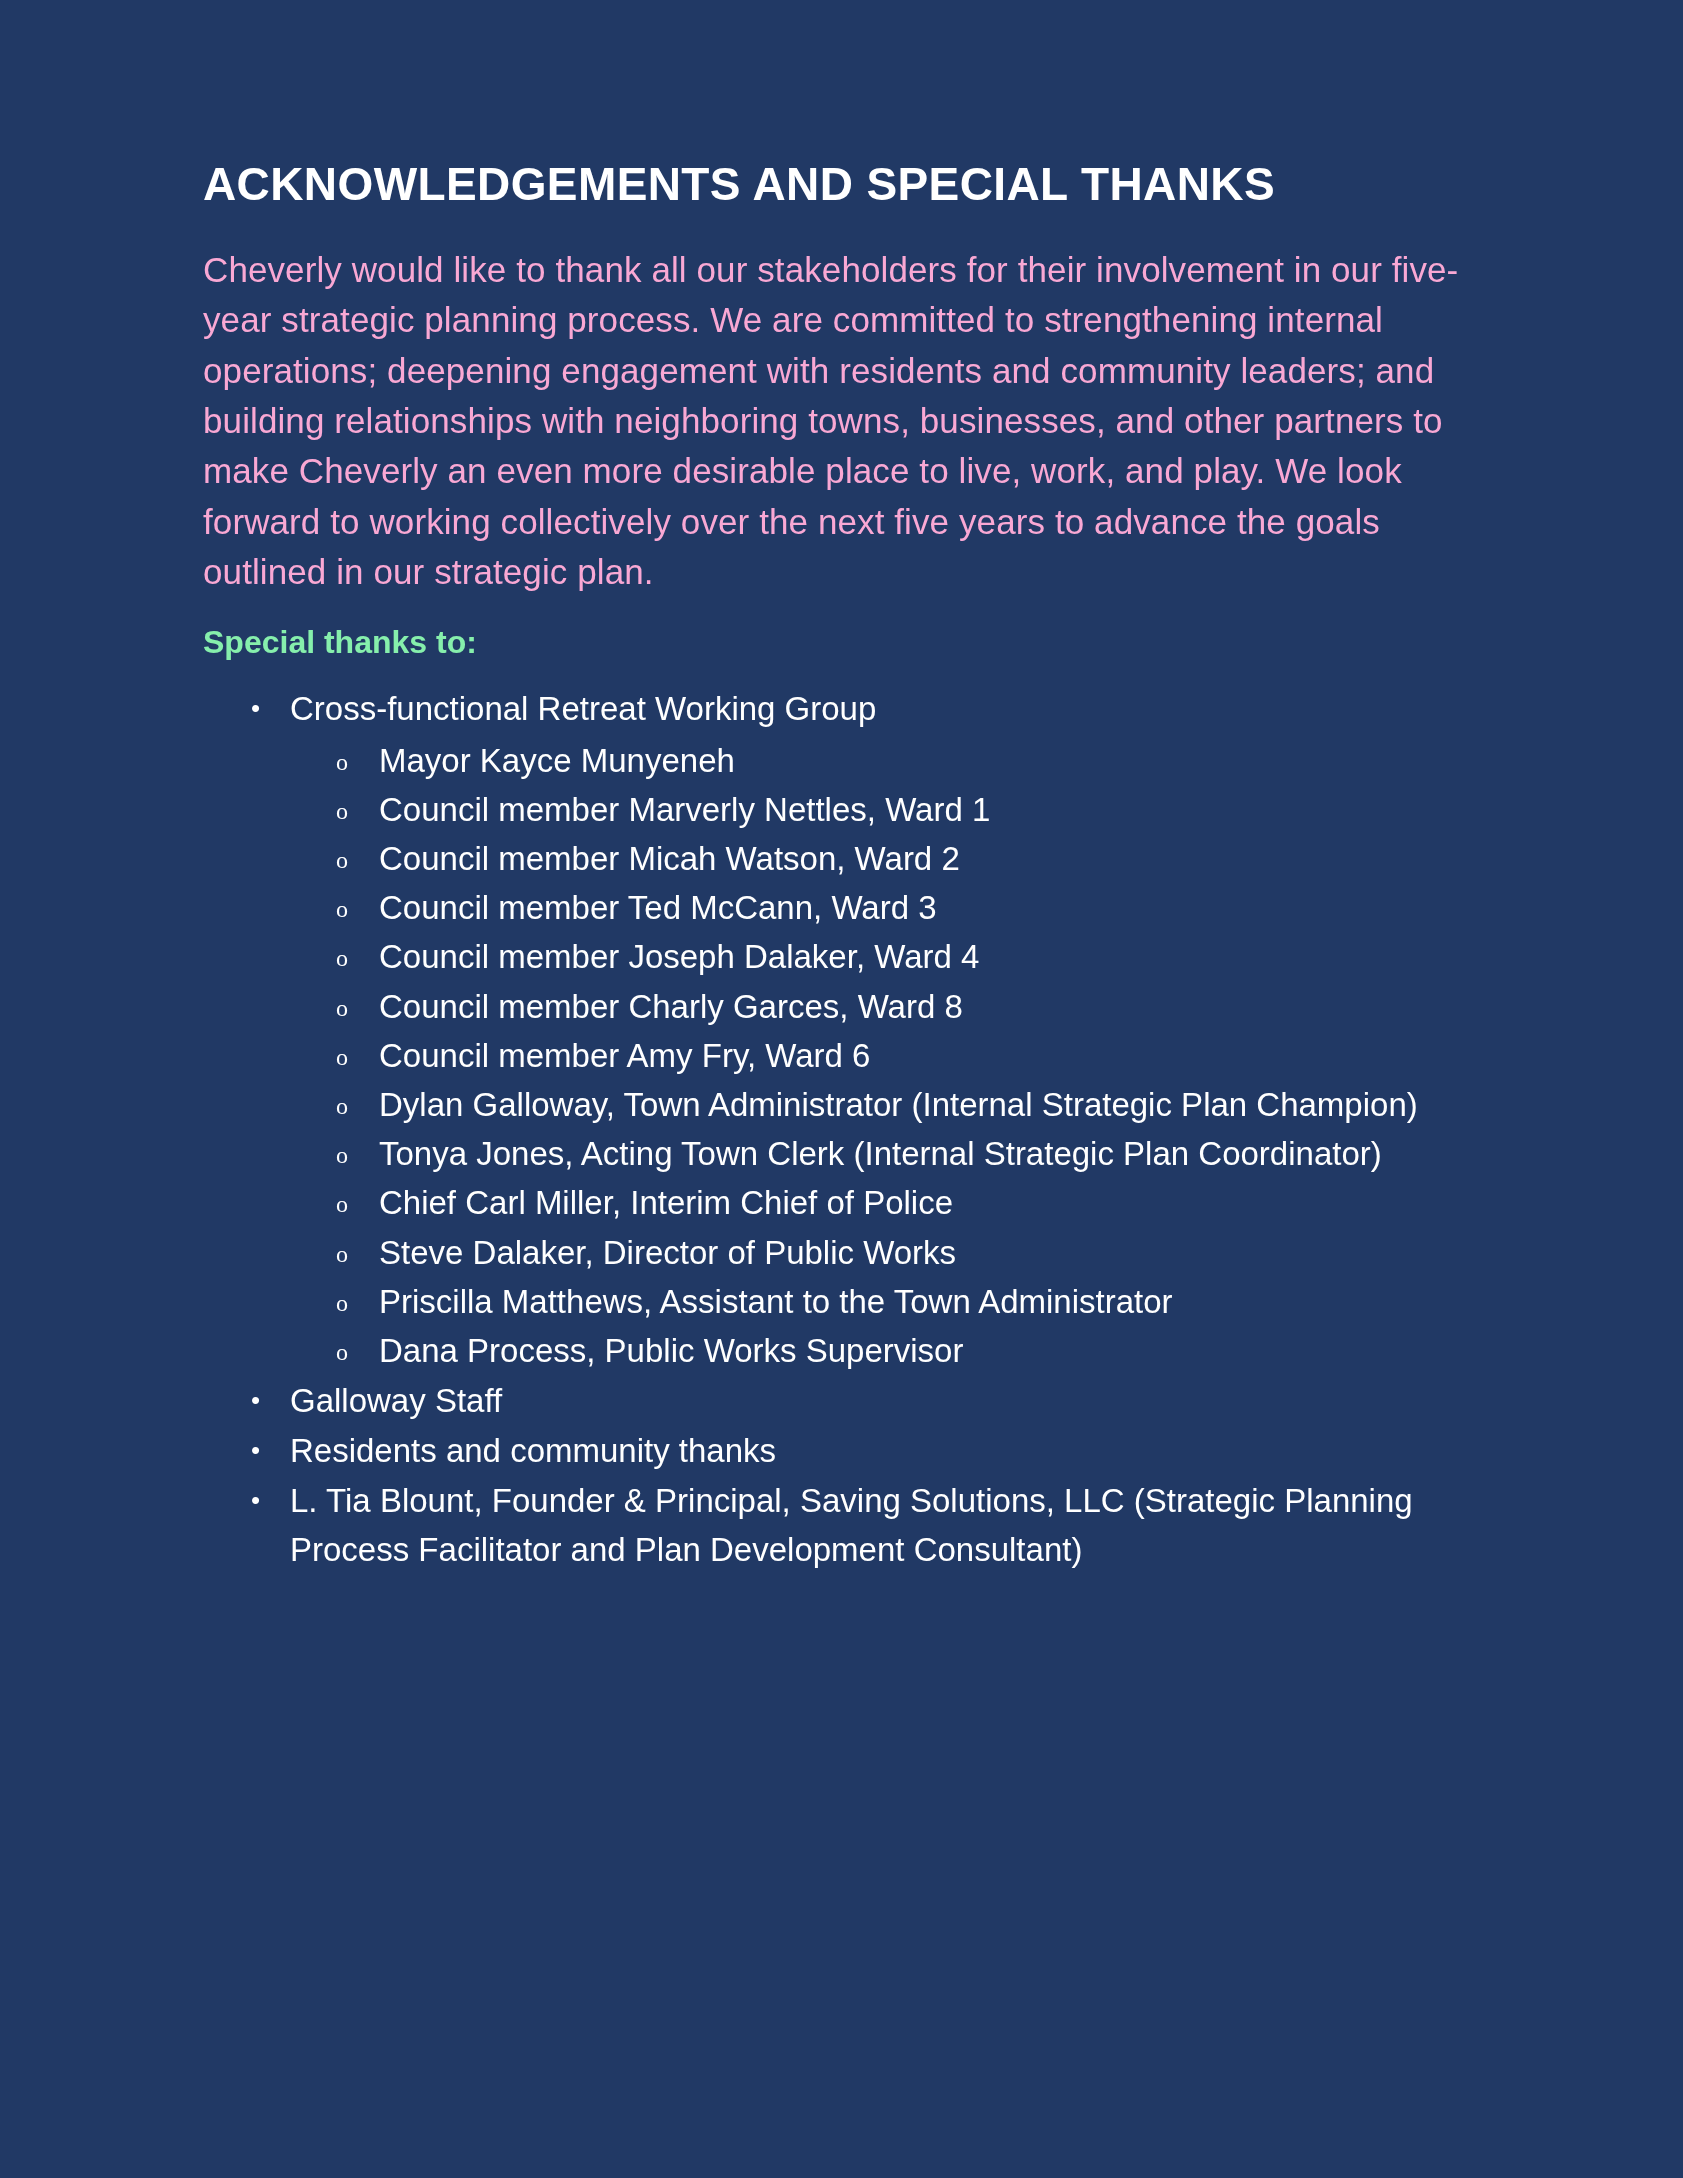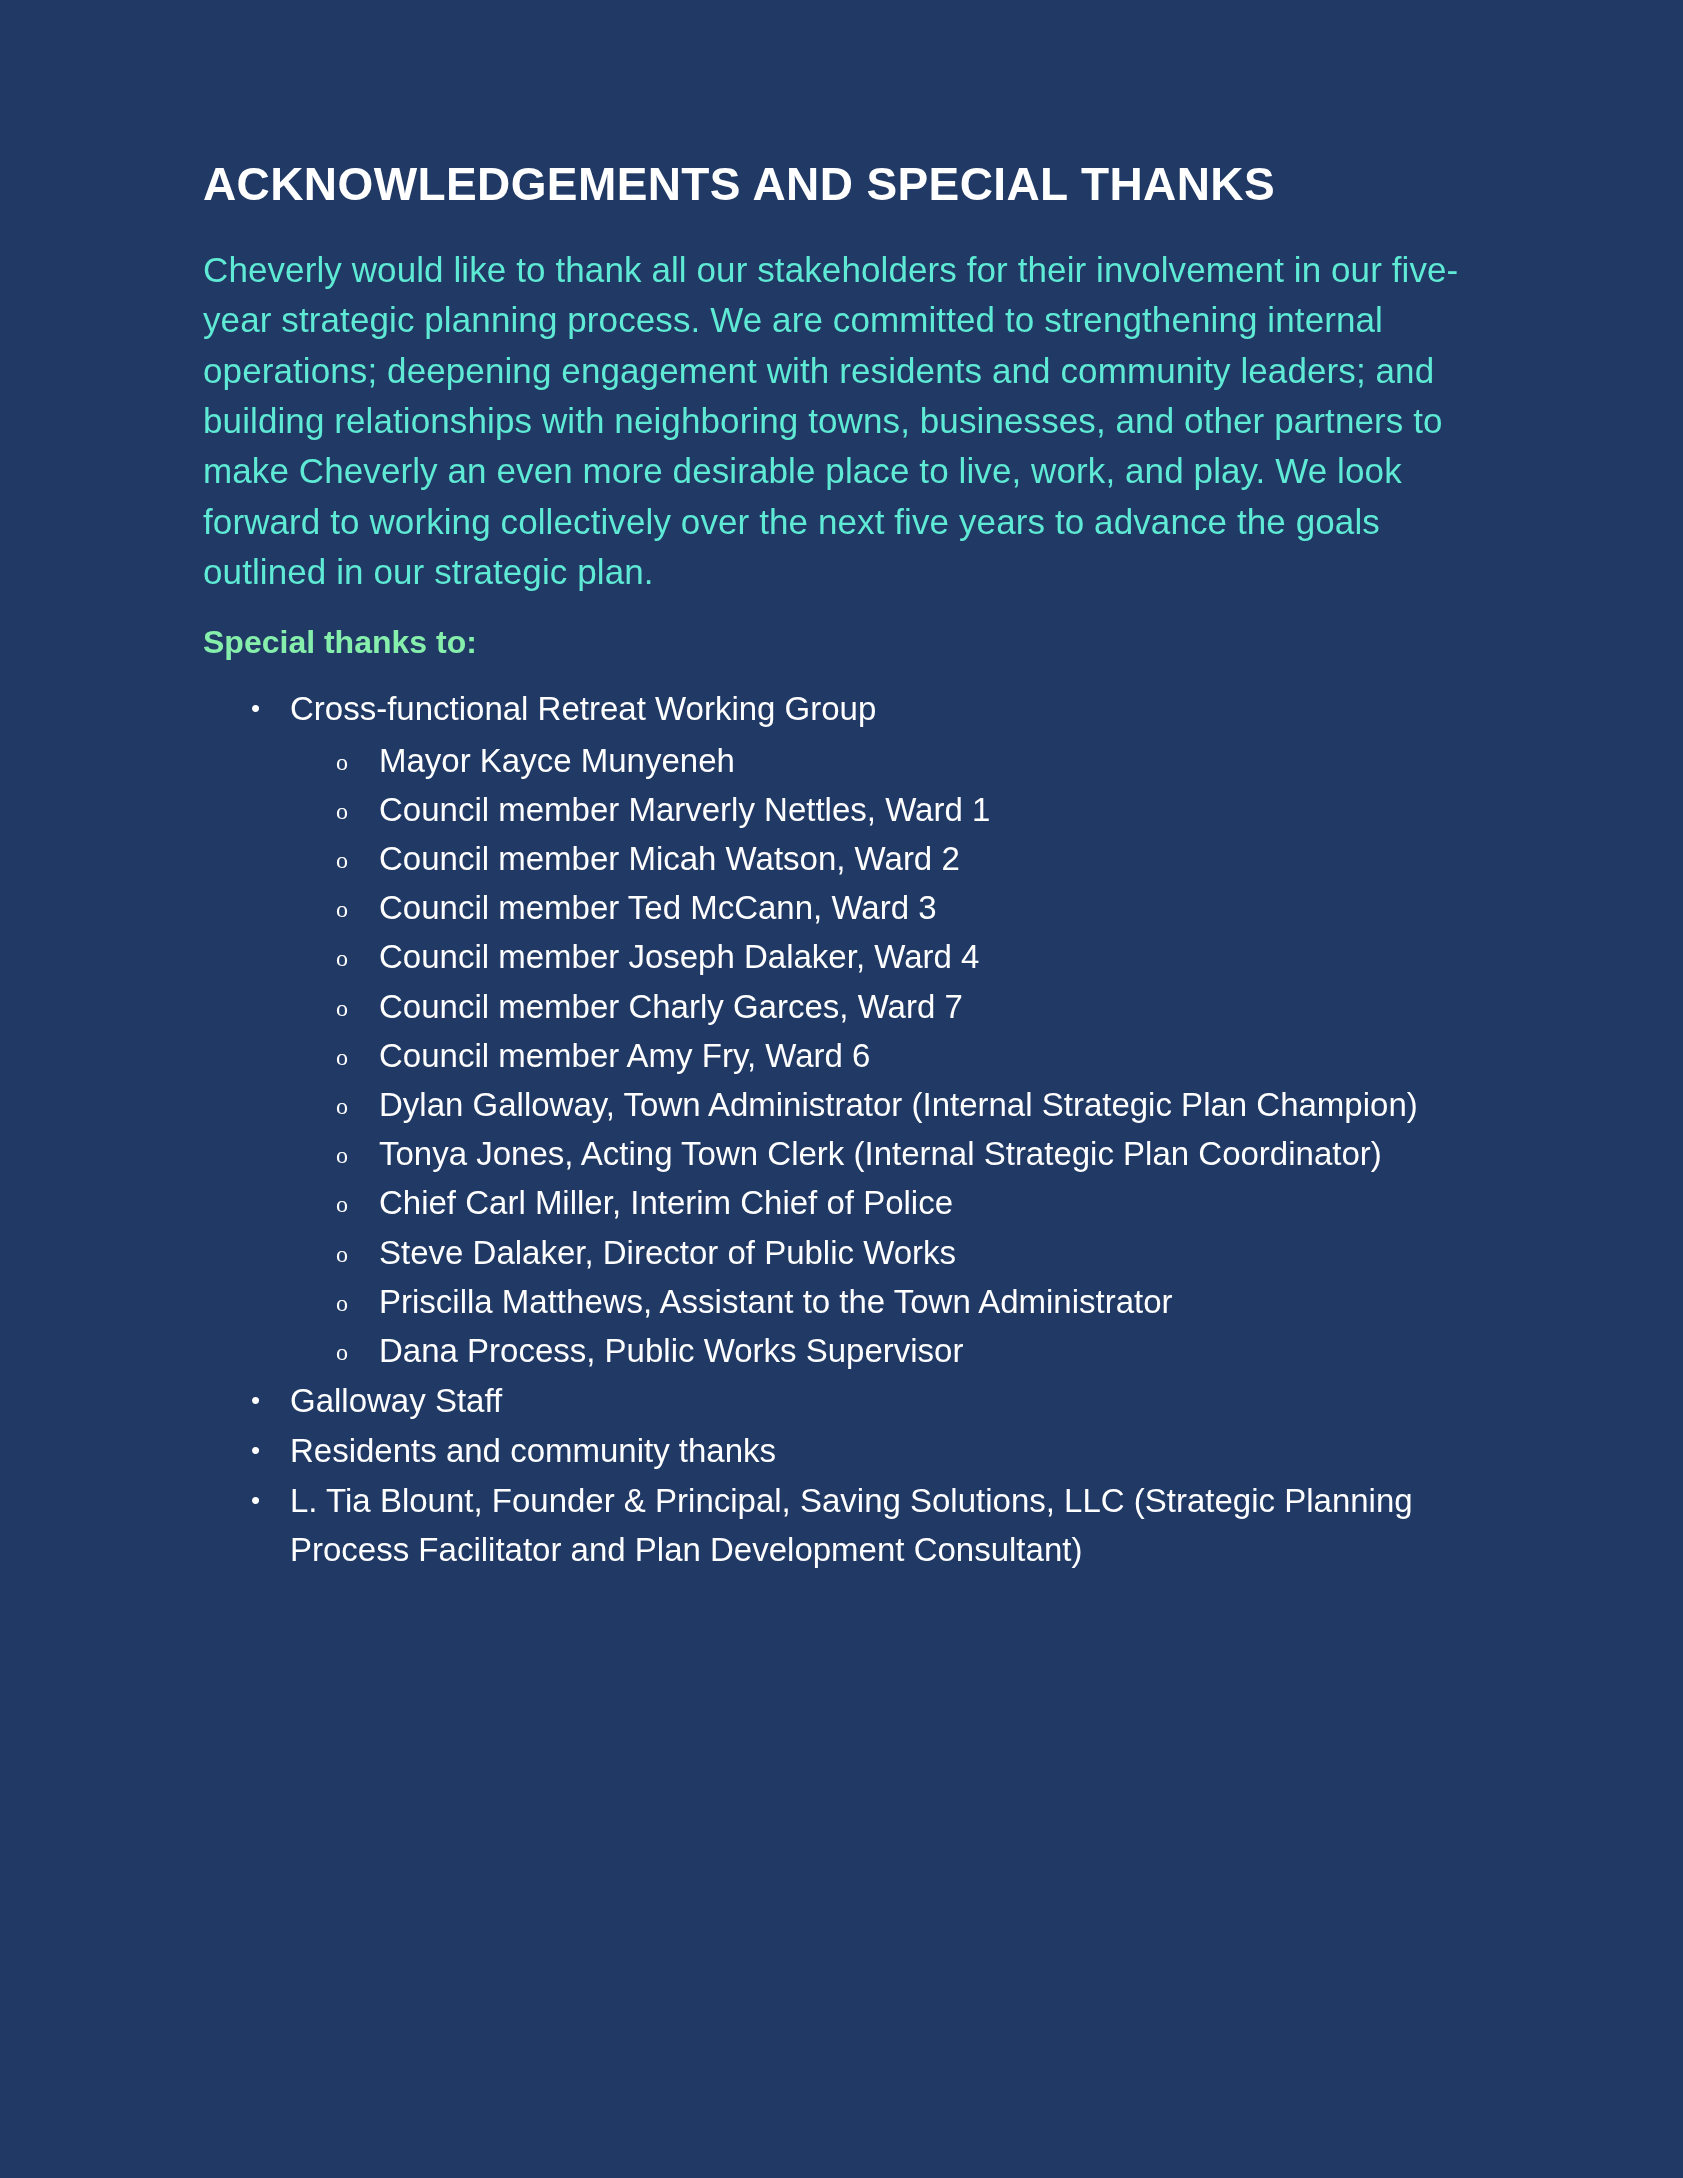--- a/index.html
+++ b/index.html
@@ -32,21 +32,21 @@
     margin: 0 0 34px 0;
     color: #ffffff;
     font-stretch: condensed;
   }
 
   .intro {
     font-size: 35px;
     line-height: 1.44;
     margin: 0 0 26px 0;
     max-width: 1292px;
-    color: #5eead4;
+    color: #f9a8d4;
     letter-spacing: 0.1px;
   }
 
   .special-thanks {
     font-size: 32px;
     font-weight: bold;
     margin: 0 0 24px 0;
     color: #86efac;
   }
 
@@ -106,21 +106,21 @@
 
   <p class="special-thanks">Special thanks to:</p>
 
   <ul class="level1" id="thanks-list">
       <li class="l1"><span class="marker">•</span><span>Cross-functional Retreat Working Group</span><ul class="level2">
           <li class="l2"><span class="marker">o</span><span>Mayor Kayce Munyeneh</span></li>
           <li class="l2"><span class="marker">o</span><span>Council member Marverly Nettles, Ward 1</span></li>
           <li class="l2"><span class="marker">o</span><span>Council member Micah Watson, Ward 2</span></li>
           <li class="l2"><span class="marker">o</span><span>Council member Ted McCann, Ward 3</span></li>
           <li class="l2"><span class="marker">o</span><span>Council member Joseph Dalaker, Ward 4</span></li>
-          <li class="l2"><span class="marker">o</span><span>Council member Charly Garces, Ward 7</span></li>
+          <li class="l2"><span class="marker">o</span><span>Council member Charly Garces, Ward 8</span></li>
           <li class="l2"><span class="marker">o</span><span>Council member Amy Fry, Ward 6</span></li>
           <li class="l2"><span class="marker">o</span><span>Dylan Galloway, Town Administrator (Internal Strategic Plan Champion)</span></li>
           <li class="l2"><span class="marker">o</span><span>Tonya Jones, Acting Town Clerk (Internal Strategic Plan Coordinator)</span></li>
           <li class="l2"><span class="marker">o</span><span>Chief Carl Miller, Interim Chief of Police</span></li>
           <li class="l2"><span class="marker">o</span><span>Steve Dalaker, Director of Public Works</span></li>
           <li class="l2"><span class="marker">o</span><span>Priscilla Matthews, Assistant to the Town Administrator</span></li>
           <li class="l2"><span class="marker">o</span><span>Dana Process, Public Works Supervisor</span></li>
         </ul></li>
       <li class="l1"><span class="marker">•</span><span>Galloway Staff</span></li>
       <li class="l1"><span class="marker">•</span><span>Residents and community thanks</span></li>

